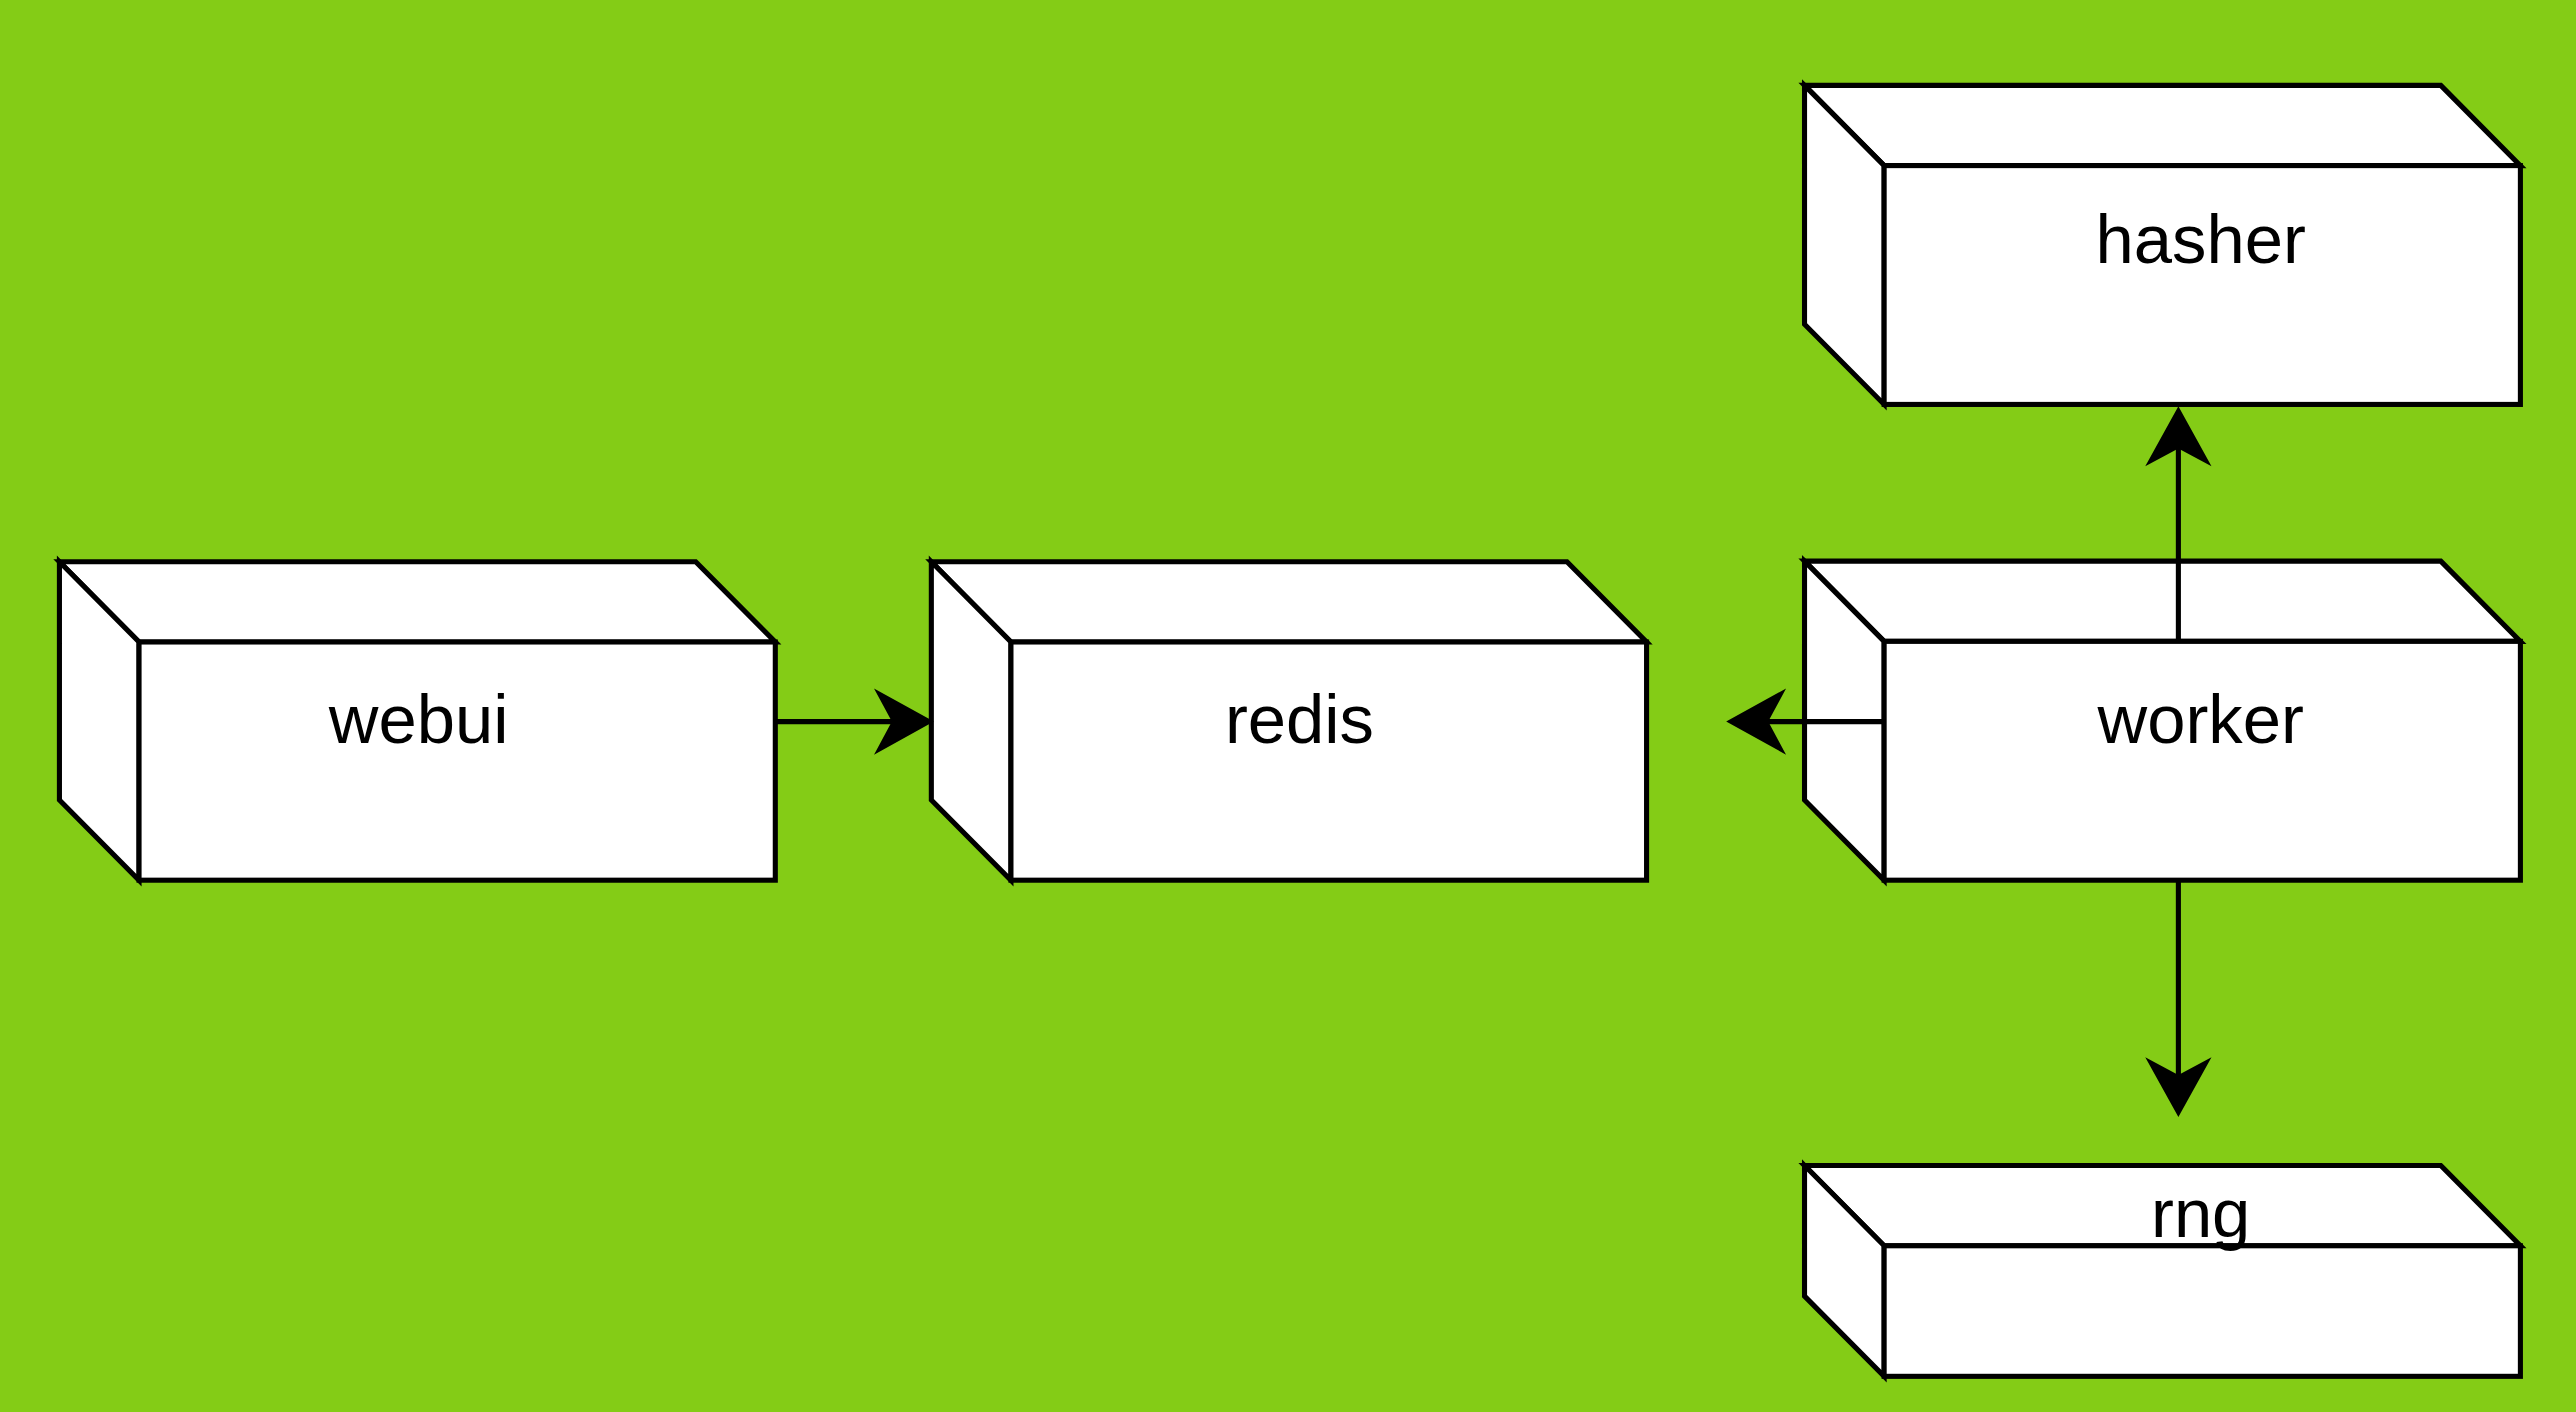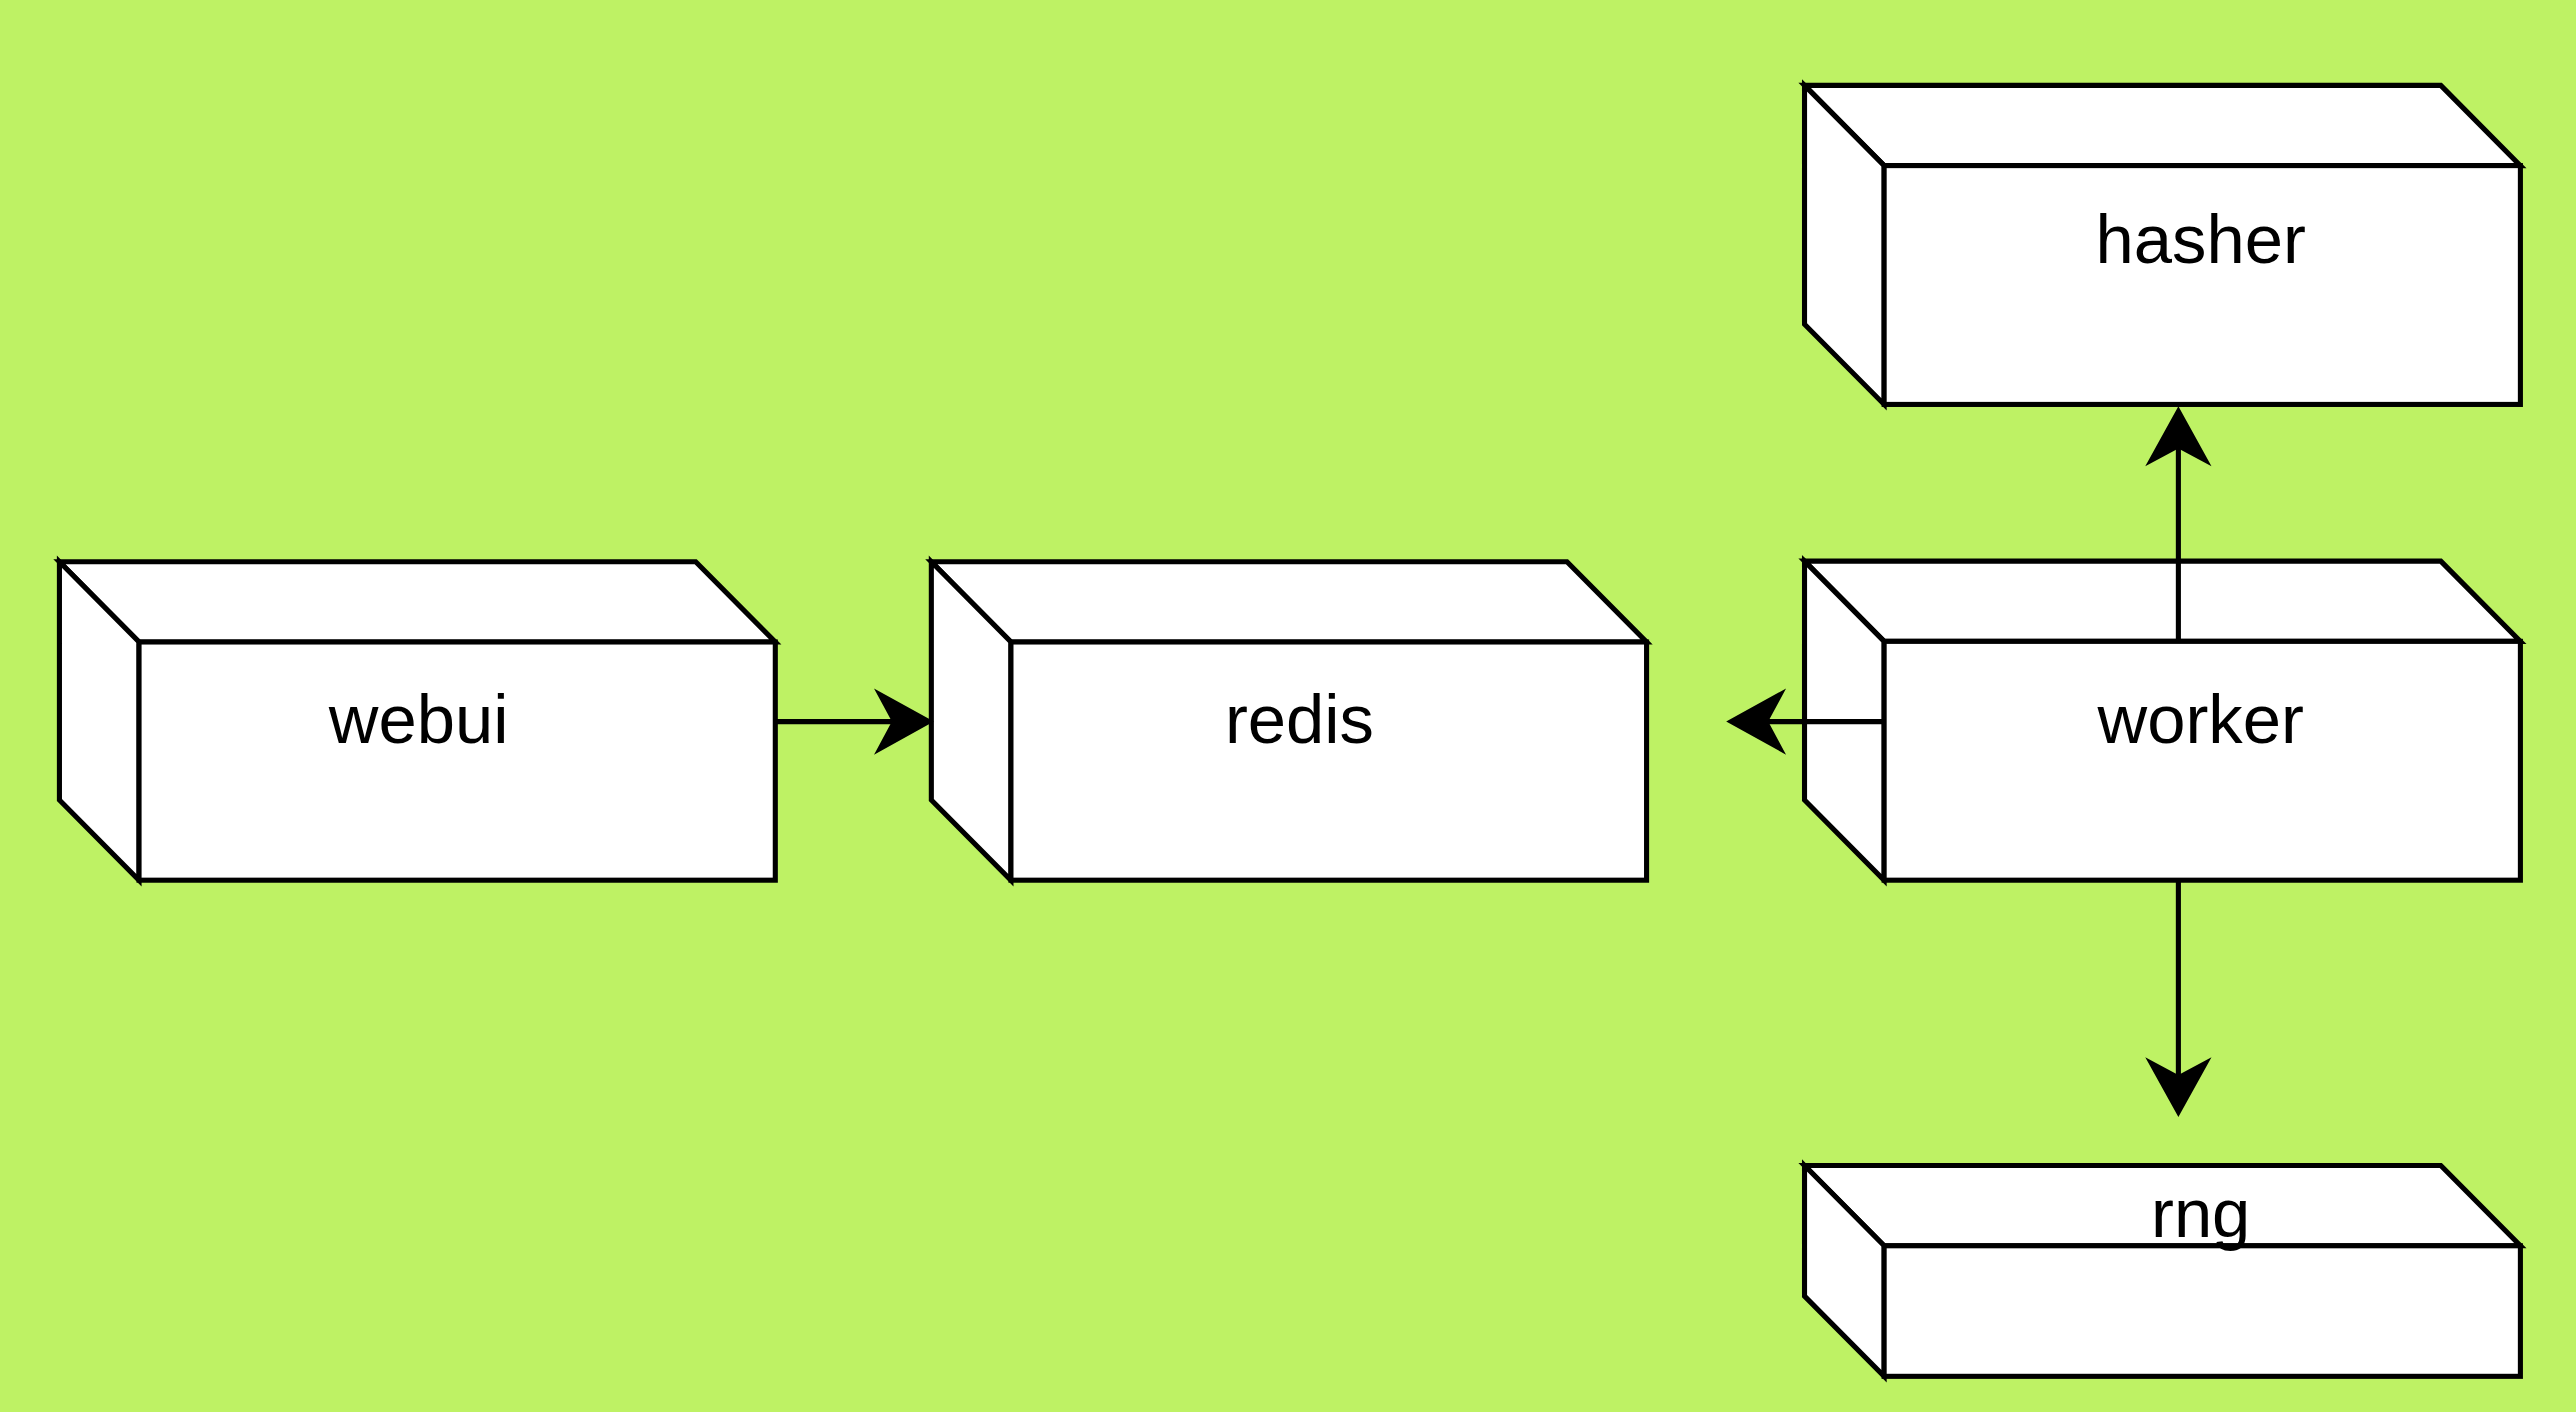--- a/index.html
+++ b/index.html
@@ -10,21 +10,21 @@
   body {
     width: 2576px;
     height: 1412px;
     overflow: hidden;
     font-family: "Liberation Sans", sans-serif;
   }
   #diagram-root {
     position: relative;
     width: 2576px;
     height: 1412px;
-    background: #bef264;
+    background: #84cc16;
   }
   svg.canvas {
     display: block;
     width: 2576px;
     height: 1412px;
   }
   .box-face {
     fill: #ffffff;
     stroke: #000000;
     stroke-width: 8;

